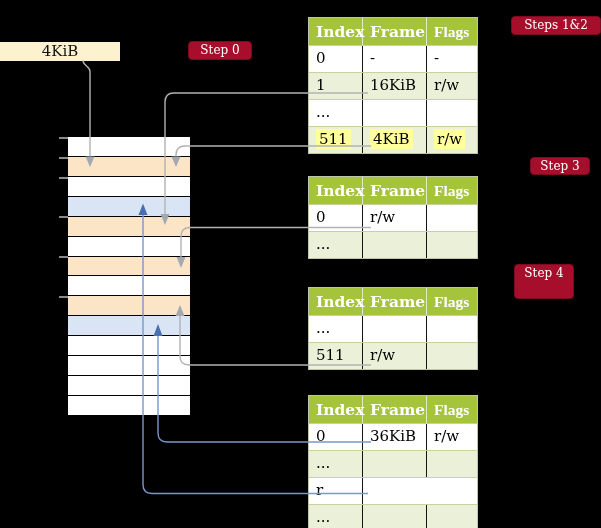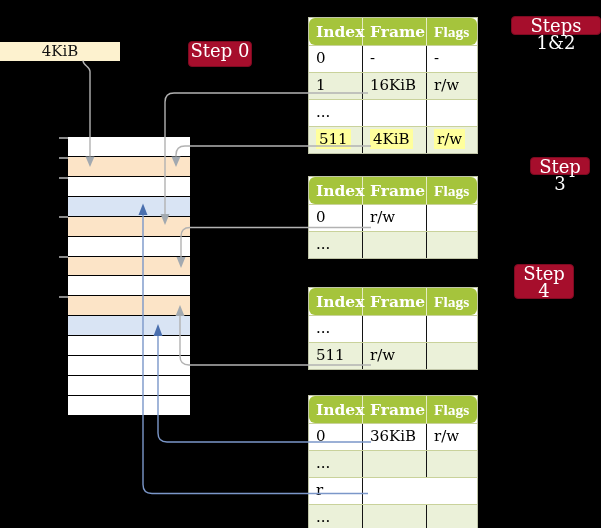--- a/index.html
+++ b/index.html
@@ -8,44 +8,44 @@
     font-family:"DejaVu Serif","Liberation Serif",serif;
   }
   
   .box-4kib{
     position:absolute; left:0; top:42; left:0px; top:42px; width:120px; height:19px;
     background:#fdf2cf; color:#111; font-size:15px; line-height:19px; text-align:center;
   }
   
   .step-label{
     position:absolute; background:#a60e2c; border:1px solid #7e0a21; border-radius:4px;
-    color:#fff; font-size:18px; line-height:17px; text-align:center; box-sizing:border-box;
-  }
-  .lbl-step0 {left:188px; top:41px;  width:64px; height:26px;text-align:center;}
+    color:#fff; font-size:12px; line-height:17px; text-align:center; box-sizing:border-box;
+  }
+  .lbl-step0 {left:188px; top:41px;  width:64px; height:19px;text-align:center;}
   .lbl-steps12{left:511px; top:16px; width:90px; height:19px;}
   .lbl-step3 {left:520px; top:157px; width:60px; height:18px;margin-left:10px;}
   .lbl-step4 {left:514px; top:264px; width:60px; height:35px;}
   
   .mem-stack{
     position:absolute; left:68px; top:137px; width:122px; height:278px;
     display:flex; flex-direction:column; box-sizing:border-box;
   }
   .mem-row{flex:1; border-bottom:1px solid #000;}
   .mem-row:last-child{border-bottom:none;}
   .white{background:#ffffff;}
   .peach{background:#fce4c7;}
   .blue {background:#d9e4f4;}
   .tick{position:absolute; left:59px; width:9px; height:2px; background:#8a8a8a;}
   
   .pt-table{
     position:absolute; left:308px; width:170px; box-sizing:border-box;
     border:1px solid #c0c5a8; background:#fff;
   }
   .pt-t1{top:17px;} .pt-t2{top:176px;} .pt-t3{top:287px;} .pt-t4{top:395px;}
-  .pt-head{display:flex; background:#a5c43c; height:27px;border-radius:6px;}
+  .pt-head{display:flex; background:#a5c43c; height:27px;}
   .pt-hcell{
     box-sizing:border-box; height:27px; line-height:27px; padding-left:7px;
     color:#fff; font-weight:bold; font-size:15.5px; border-right:1px solid #e4ebc4;
   }
   .pt-hcell:nth-child(1){width:54px;}
   .pt-hcell:nth-child(2){width:64px;}
   .pt-hcell:nth-child(3){width:50px; border-right:none;font-family:Liberation Serif, serif;}
   .pt-row{display:flex; height:26px; background:#fff; border-top:1px solid #c9d29b;}
   .pt-row:first-of-type{border-top:none;}
   .pt-row.shaded{background:#ebf1d9;}

